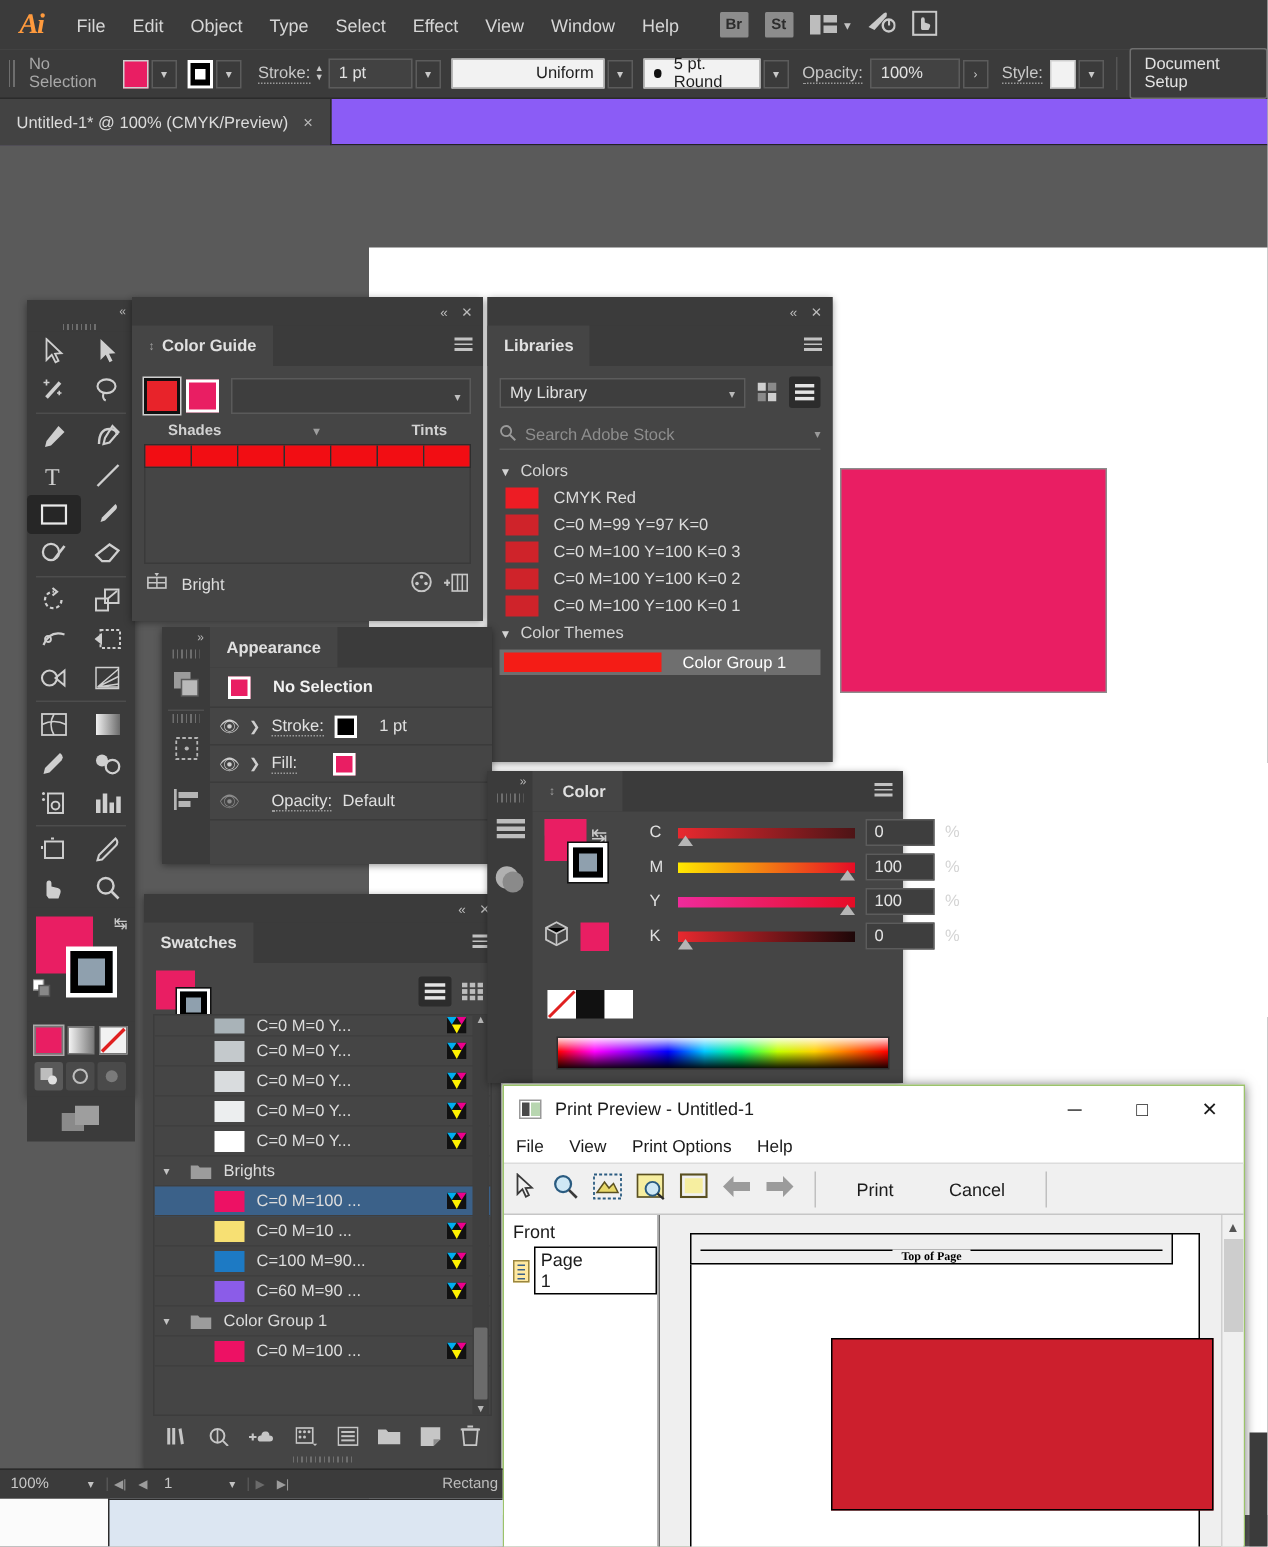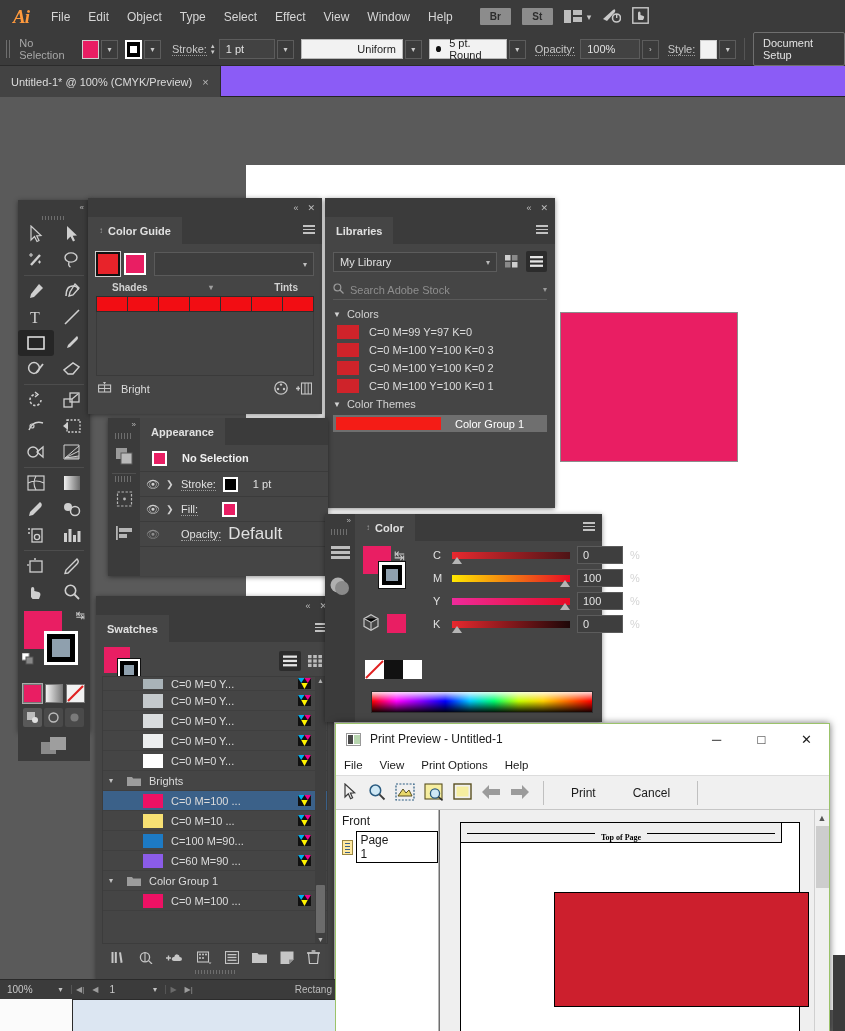--- a/index.html
+++ b/index.html
@@ -24,21 +24,21 @@
     width:42px; text-align:center; color:#ff9a3d;
     font-size:19px; font-weight:bold; font-style:italic;
     font-family:"Liberation Serif", serif; letter-spacing:-1px;
   }
   .menu-item {
     padding:4px 9px; color:#d6d6d6; font-size:12px; cursor:default;
   }
   .mb-icons { display:flex; align-items:center; margin-left:18px; gap:11px; }
   .mb-btn {
     background:#8c8c8c; color:#2d2d2d; font-size:10px; font-weight:bold;
-    width:31px; height:17px; display:flex; align-items:center; justify-content:center;
+    width:19px; height:17px; display:flex; align-items:center; justify-content:center;
     border-radius:1px;
   }
   .mb-ws { display:flex; align-items:center; gap:5px; }
   .ws-glyph { display:inline-block; width:18px; height:13px; position:relative; }
   .ws-glyph i { position:absolute; background:#bdbdbd; display:block; }
   .chev { color:#c3c3c3; font-size:9px; }
   .mb-ic { color:#c9c9c9; }
 
   
   .controlbar {
@@ -744,20 +744,24 @@
             </svg>
         </span>
         <span>Search Adobe Stock</span>
         <span style="margin-left:auto;font-size:8px;color:#9a9a9a;">▾</span>
       </div>
       <div class="lb-group">
         <span style="font-size:8px;">▼</span>
         <span>Colors</span>
       </div>
       <div class="lb-item">
+        <span class="lb-chip" style="background:#ed1c24;"></span>
+        <span class="lb-name">CMYK Red</span>
+      </div>
+      <div class="lb-item">
         <span class="lb-chip" style="background:#cf232a;"></span>
         <span class="lb-name">C=0 M=99 Y=97 K=0</span>
       </div>
       <div class="lb-item">
         <span class="lb-chip" style="background:#cf232a;"></span>
         <span class="lb-name">C=0 M=100 Y=100 K=0 3</span>
       </div>
       <div class="lb-item">
         <span class="lb-chip" style="background:#cf232a;"></span>
         <span class="lb-name">C=0 M=100 Y=100 K=0 2</span>
@@ -823,21 +827,21 @@
       <div class="ap-row">
         <span class="eye">👁</span>
         <span class="arw">❯</span>
         <span class="ul">Fill:</span>
         <span class="mini-sq" style="background:#e91e63;margin-left:17px;"></span>
       </div>
       <div class="ap-row">
         <span class="eye dim">👁</span>
         <span class="arw"></span>
         <span class="ul">Opacity:</span>
-        <span style="color:#e0e0e0;font-size:17px;">Default</span>
+        <span style="color:#e0e0e0;font-size:11px;">Default</span>
       </div>
     </div>
   </div>
 
   <div class="panel" id="swatches">
     <div class="panel-head">
       <span>«</span>
       <span>✕</span>
     </div>
     <div class="tabstrip">

